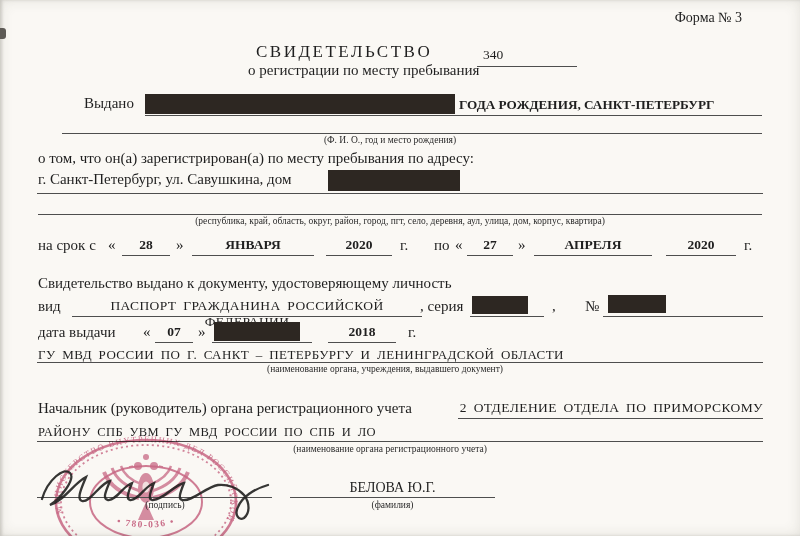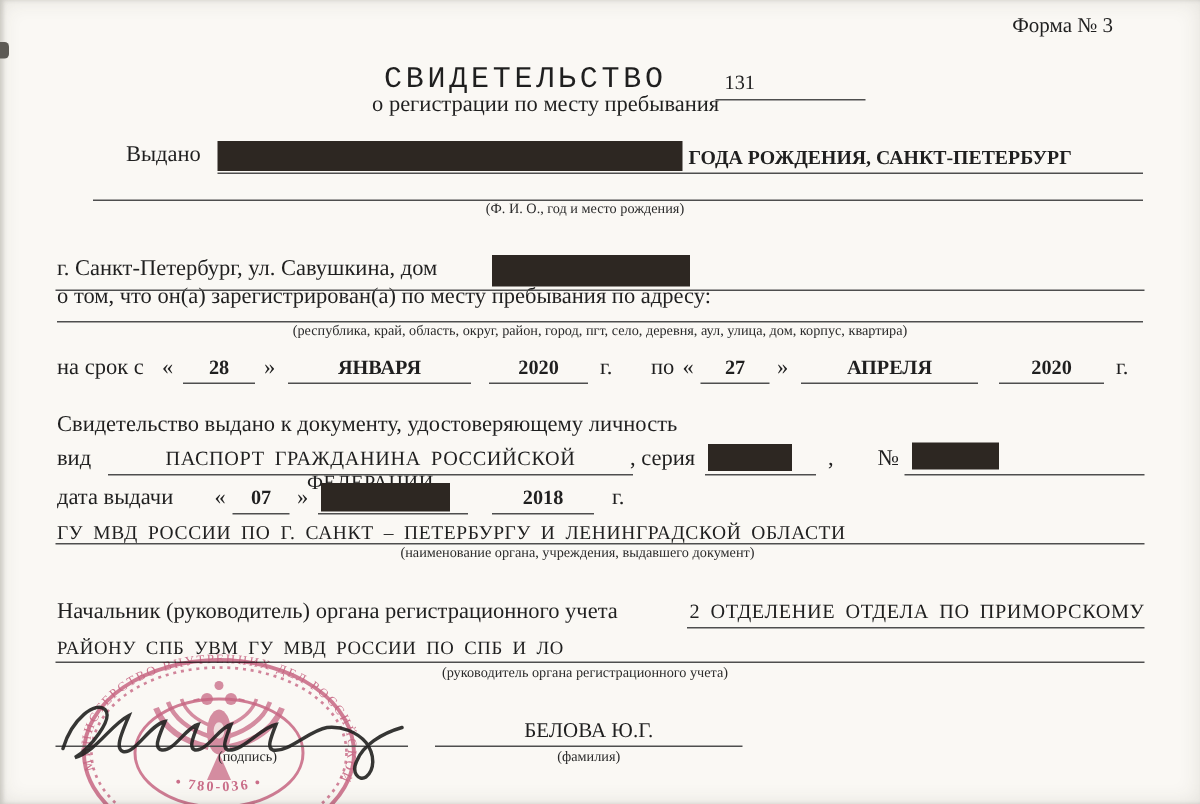--- a/index.html
+++ b/index.html
@@ -23,33 +23,33 @@
 </style>
 </head>
 <body>
 
 <div id="page">
 
   <div class="corner-mark"></div>
 
   <div class="abs" style="right:58px;top:10px;font-size:14px;">Форма № 3</div>
 
-  <div class="abs" style="left:256px;top:42px;font-size:20px;letter-spacing:2.5px;font-family:Liberation Mono, monospace;">СВИДЕТЕЛЬСТВО</div>
-  <div class="abs" style="left:483px;top:47px;font-size:13.5px;">131</div>
+  <div class="abs" style="left:256px;top:42px;font-size:17px;letter-spacing:2.5px;">СВИДЕТЕЛЬСТВО</div>
+  <div class="abs" style="left:483px;top:47px;font-size:13.5px;">340</div>
   <div class="rule" style="left:477px;width:100px;top:66px;"></div>
   <div class="abs" style="left:248px;top:62px;font-size:15px;">о регистрации по месту пребывания</div>
 
   <div class="abs body-t" style="left:84px;top:95px;">Выдано</div>
   <div class="redact" style="left:145px;top:94px;width:310px;height:20px;"></div>
   <div class="abs" style="left:459px;top:97px;font-size:13.2px;font-weight:bold;">ГОДА РОЖДЕНИЯ, САНКТ-ПЕТЕРБУРГ</div>
   <div class="rule" style="left:145px;width:617px;top:115px;"></div>
   <div class="rule" style="left:62px;width:700px;top:133px;"></div>
   <div class="abs cap" style="left:240px;width:300px;top:135px;">(Ф. И. О., год и место рождения)</div>
 
-  <div class="abs body-t" style="left:38px;top:150px;margin-top:40px;">о том, что он(а) зарегистрирован(а) по месту пребывания по адресу:</div>
+  <div class="abs body-t" style="left:38px;top:150px;">о том, что он(а) зарегистрирован(а) по месту пребывания по адресу:</div>
 
   <div class="abs body-t" style="left:38px;top:171px;">г. Санкт-Петербург, ул. Савушкина, дом</div>
   <div class="redact" style="left:328px;top:170px;width:132px;height:21px;"></div>
   <div class="rule" style="left:37px;width:726px;top:193px;"></div>
   <div class="rule" style="left:38px;width:724px;top:214px;"></div>
   <div class="abs cap" style="left:100px;width:600px;top:216px;">(республика, край, область, округ, район, город, пгт, село, деревня, аул, улица, дом, корпус, квартира)</div>
 
   <div class="abs body-t" style="left:38px;top:237px;">на срок с</div>
   <div class="abs body-t" style="left:108px;top:237px;">«</div>
   <div class="cell" style="left:122px;width:48px;top:237px;">28</div>
@@ -86,21 +86,21 @@
   <div class="abs body-t" style="left:408px;top:324px;">г.</div>
 
   <div class="abs typed" style="left:38px;top:347px;font-size:13px;">ГУ  МВД  РОССИИ  ПО  Г. САНКТ – ПЕТЕРБУРГУ  И  ЛЕНИНГРАДСКОЙ  ОБЛАСТИ</div>
   <div class="rule" style="left:37px;width:726px;top:362px;"></div>
   <div class="abs cap" style="left:135px;width:500px;top:364px;">(наименование органа, учреждения, выдавшего документ)</div>
 
   <div class="abs body-t" style="left:38px;top:400px;">Начальник (руководитель) органа регистрационного учета</div>
   <div class="cell norm typed" style="left:458px;width:305px;top:400px;text-align:right;">2 ОТДЕЛЕНИЕ ОТДЕЛА  ПО ПРИМОРСКОМУ</div>
   <div class="abs typed" style="left:38px;top:425px;">РАЙОНУ СПБ УВМ  ГУ  МВД РОССИИ  ПО СПБ  И  ЛО</div>
   <div class="rule" style="left:37px;width:726px;top:441px;"></div>
-  <div class="abs cap" style="left:240px;width:300px;top:444px;">(руководитель органа регистрационного учета)</div>
+  <div class="abs cap" style="left:240px;width:300px;top:444px;">(наименование органа регистрационного учета)</div>
 
   <svg class="abs" style="left:48px;top:428px;opacity:.82;mix-blend-mode:multiply;" width="196" height="108" viewBox="0 0 196 108">
     <g fill="none" stroke="#c0486f">
       <ellipse cx="98" cy="74" rx="90" ry="62" stroke-width="2.6" opacity=".85"></ellipse>
       <ellipse cx="98" cy="74" rx="85" ry="57" stroke-width="1.8" stroke-dasharray="2,3.2" opacity=".8"></ellipse>
       <ellipse cx="98" cy="74" rx="56" ry="36" stroke-width="2" opacity=".85"></ellipse>
     </g>
     <defs>
       <path id="ringPath" d="M 20,95 A 86,57 0 1 1 176,95"></path>
       <path id="codePath" d="M 56,92 Q 98,107 140,92"></path>

